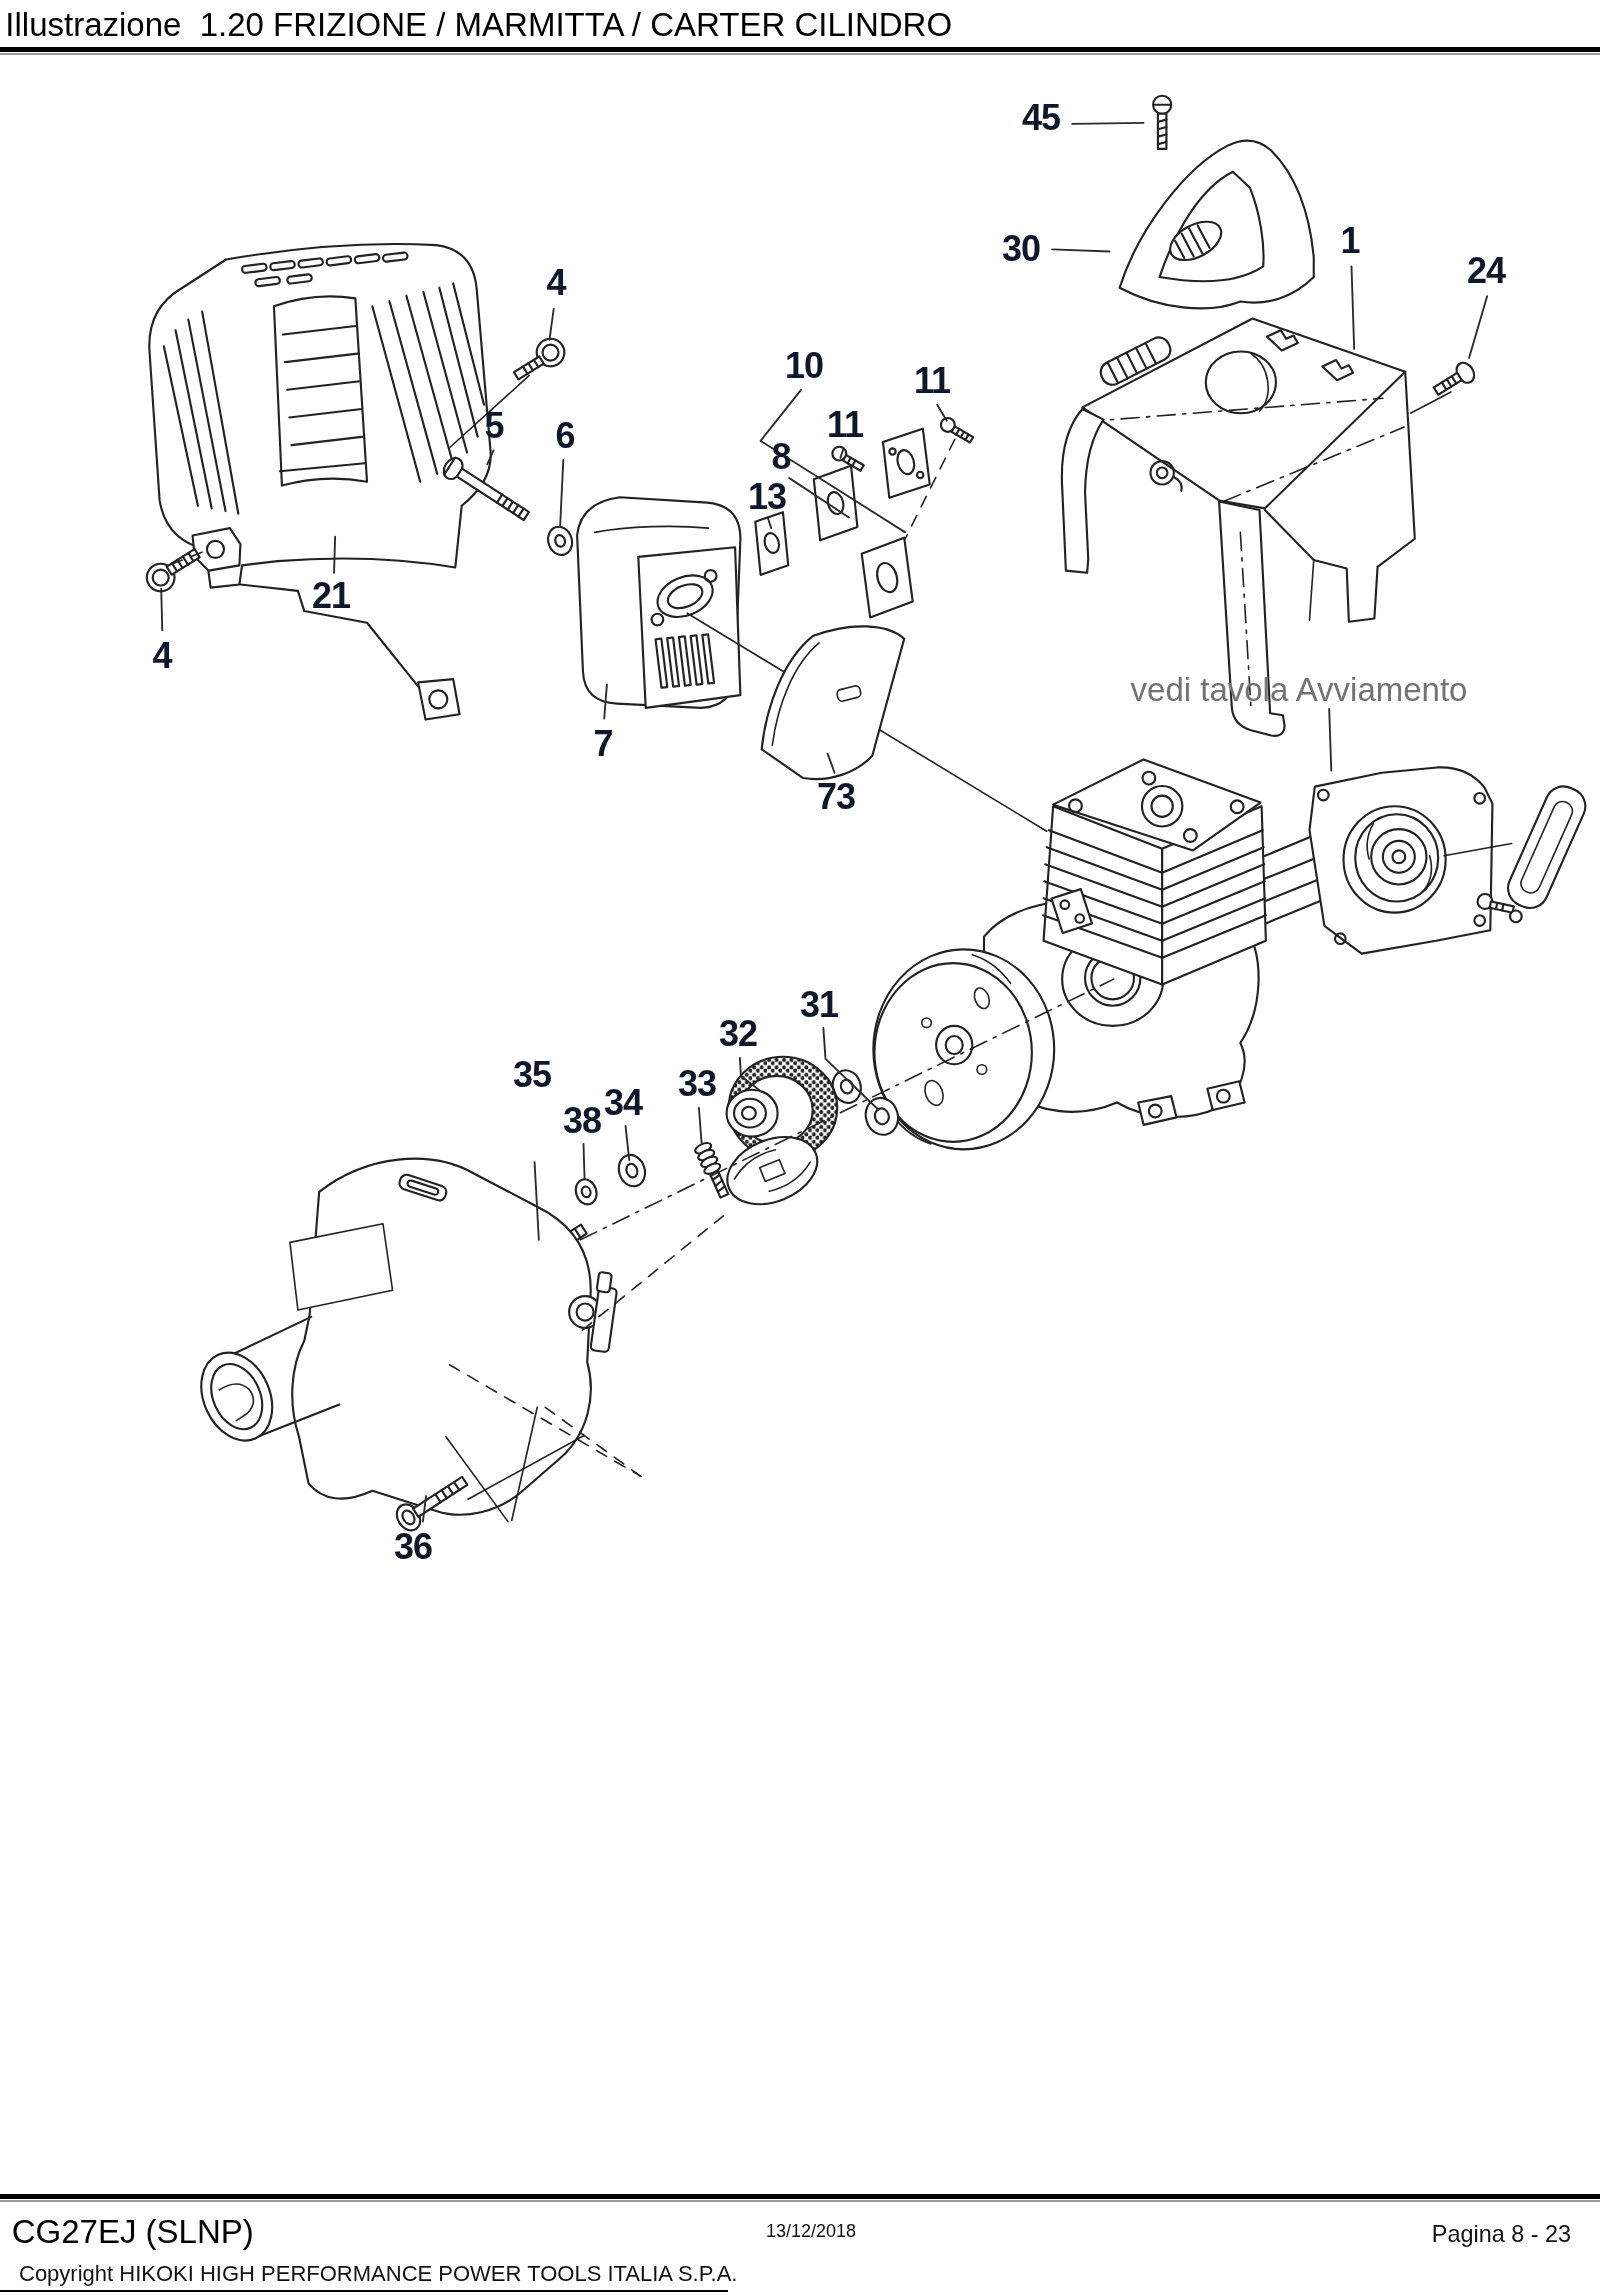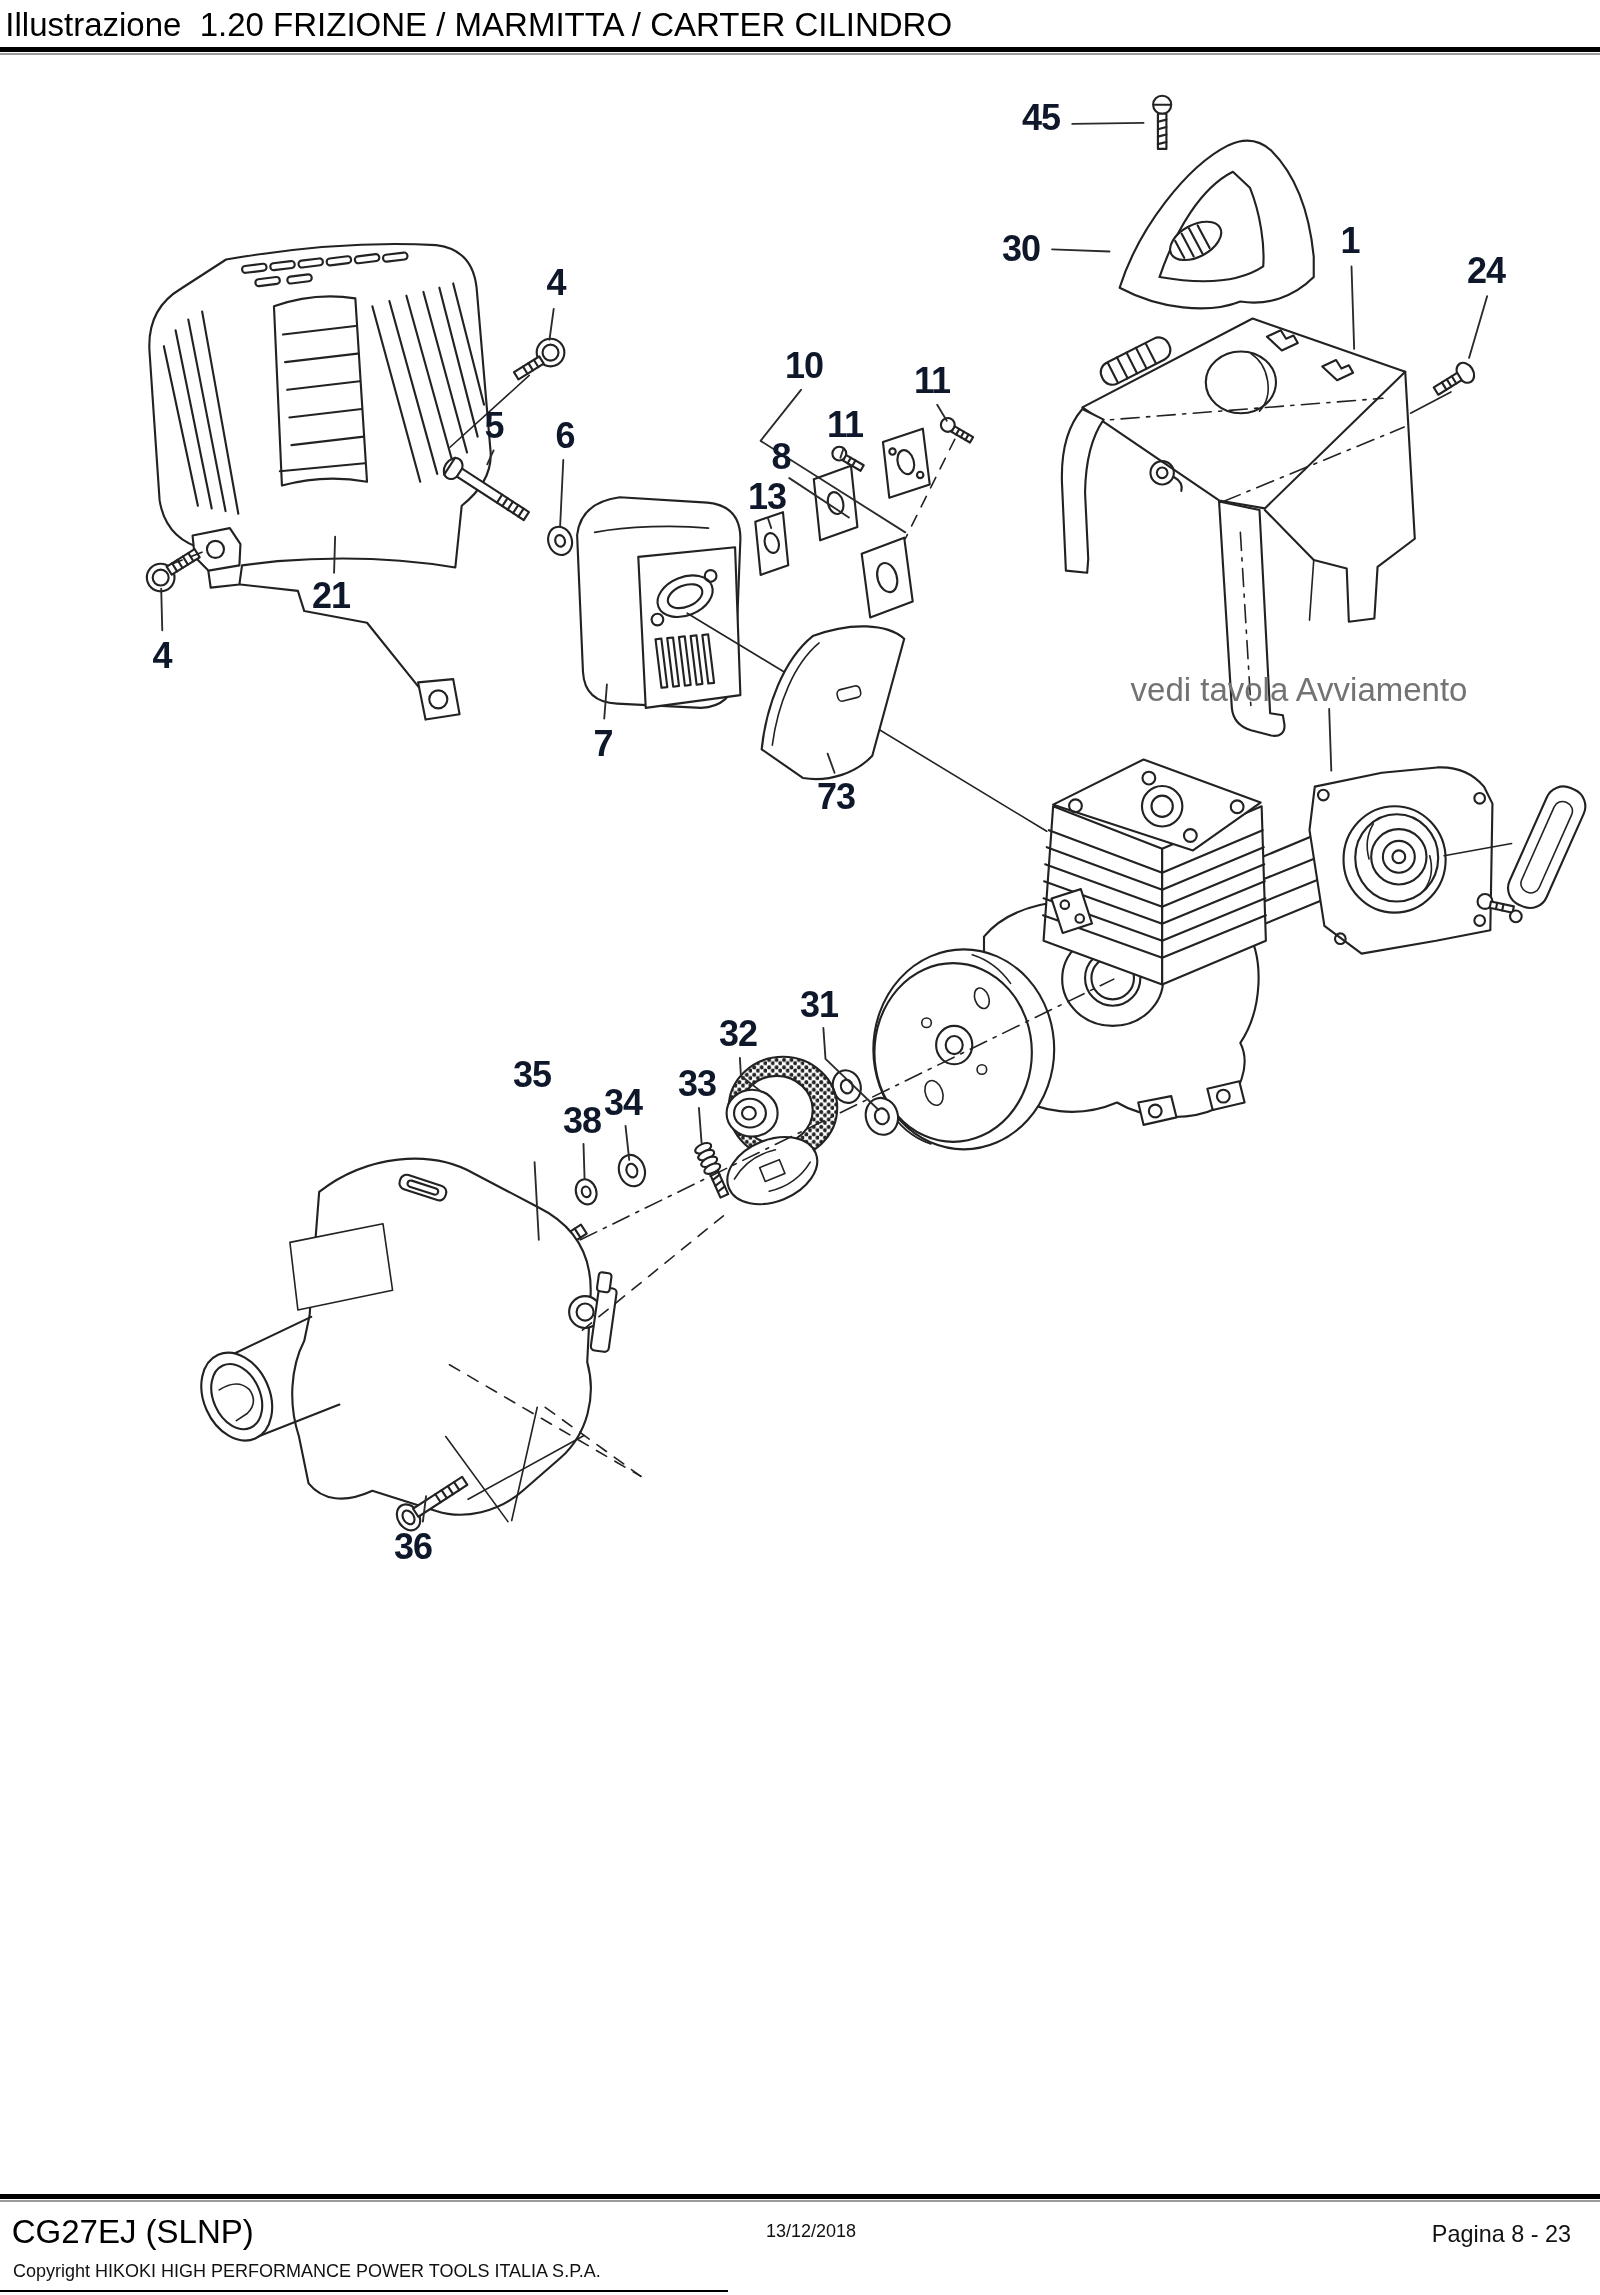--- a/index.html
+++ b/index.html
@@ -15,21 +15,21 @@
   .diagram{position:absolute;left:0;top:59px;width:1601px;height:2127px;}
   #art{position:absolute;left:0;top:0;}
   #callout-layer{position:absolute;left:0;top:0;width:1601px;height:2237px;pointer-events:none;}
   .callout{position:absolute;transform:translate(-50%,-50%);
            font-size:36px;font-weight:600;letter-spacing:-1.1px;color:#0f172a;white-space:nowrap;}
   .note{position:absolute;transform:translate(-50%,-50%);font-size:33px;font-weight:400;
         color:#737373;white-space:nowrap;}
   .model{position:absolute;left:11.7px;top:2213px;font-size:33px;color:#000;}
   .date{position:absolute;left:766px;top:2221px;font-size:18px;}
   .pagenum{position:absolute;right:30px;top:2221px;font-size:23.4px;text-align:right;}
-  .copyright{position:absolute;left:13px;top:2261px;font-size:18px;}
+  .copyright{position:absolute;left:19px;top:2261px;font-size:22px;}
   .copyright-underline{position:absolute;left:0;top:2290px;width:728px;height:2.1px;background:#000;}
   
   #art *{stroke:#222;fill:none;stroke-width:4;stroke-linecap:round;stroke-linejoin:round;}
   #art .w{fill:#ffffff;}
   #art .thin{stroke-width:3;}
   #art .dash{stroke-dasharray:22 18;stroke-width:3;}
   #art .dashdot{stroke-dasharray:34 14 6 14;stroke-width:3;}
   #art .leader{stroke:#2b2b2b;stroke-width:3.5;fill:none;}
   #art .dots{fill:url(#knurl);stroke:#222;}
 </style>

